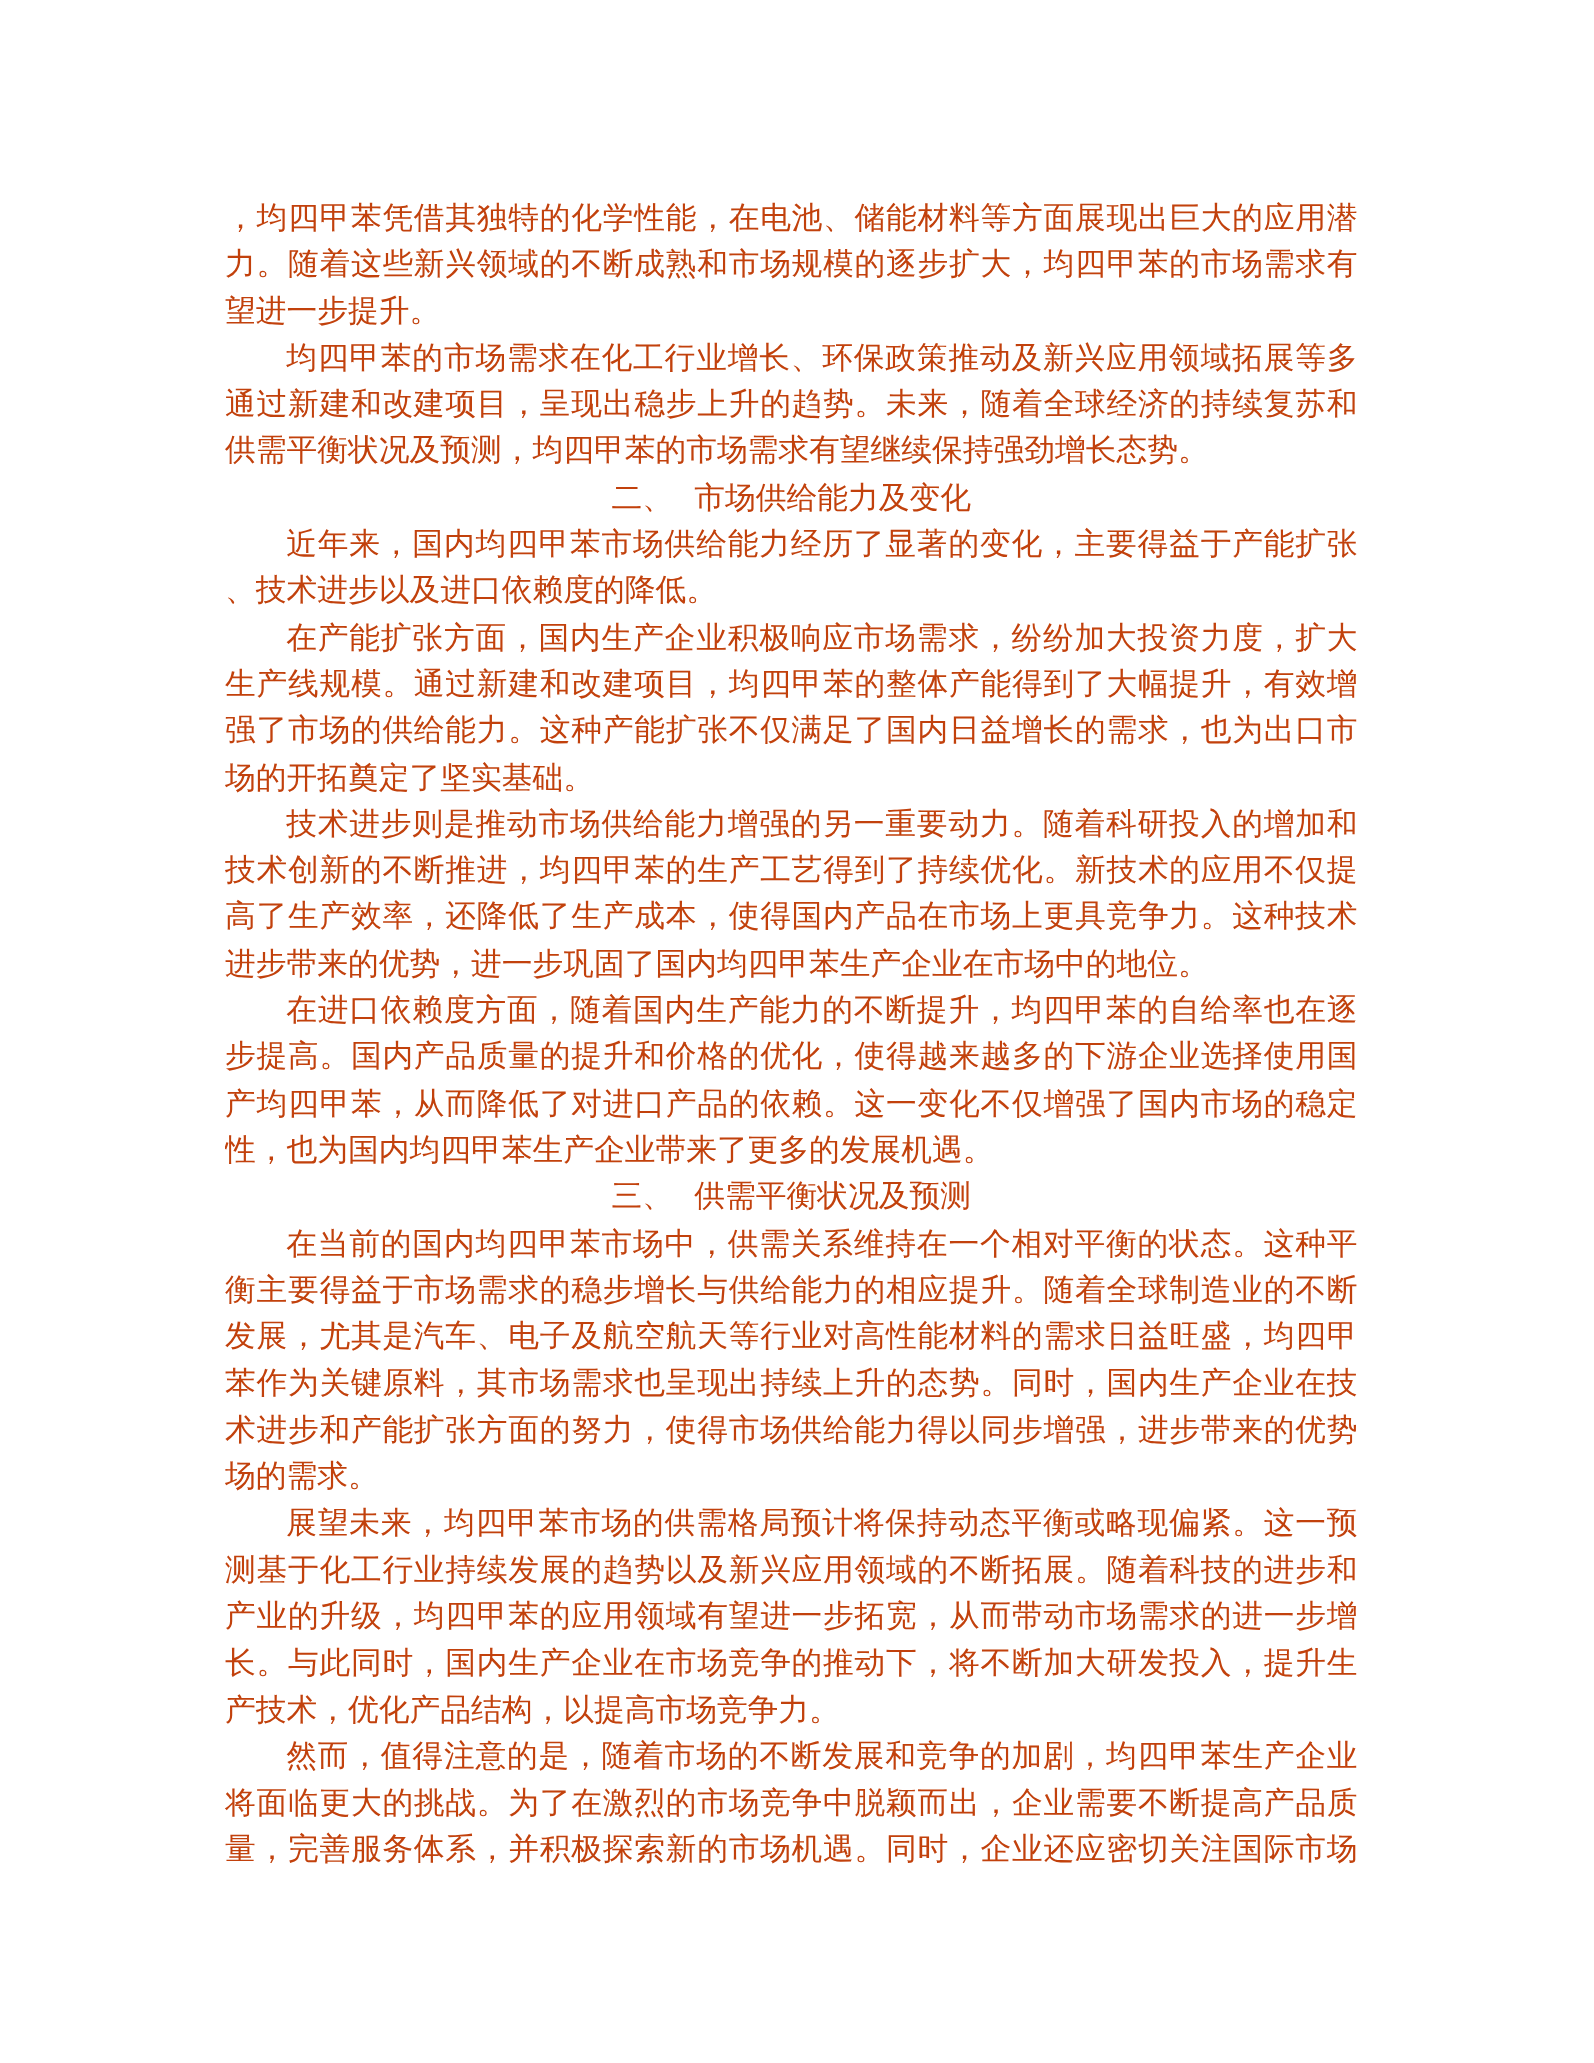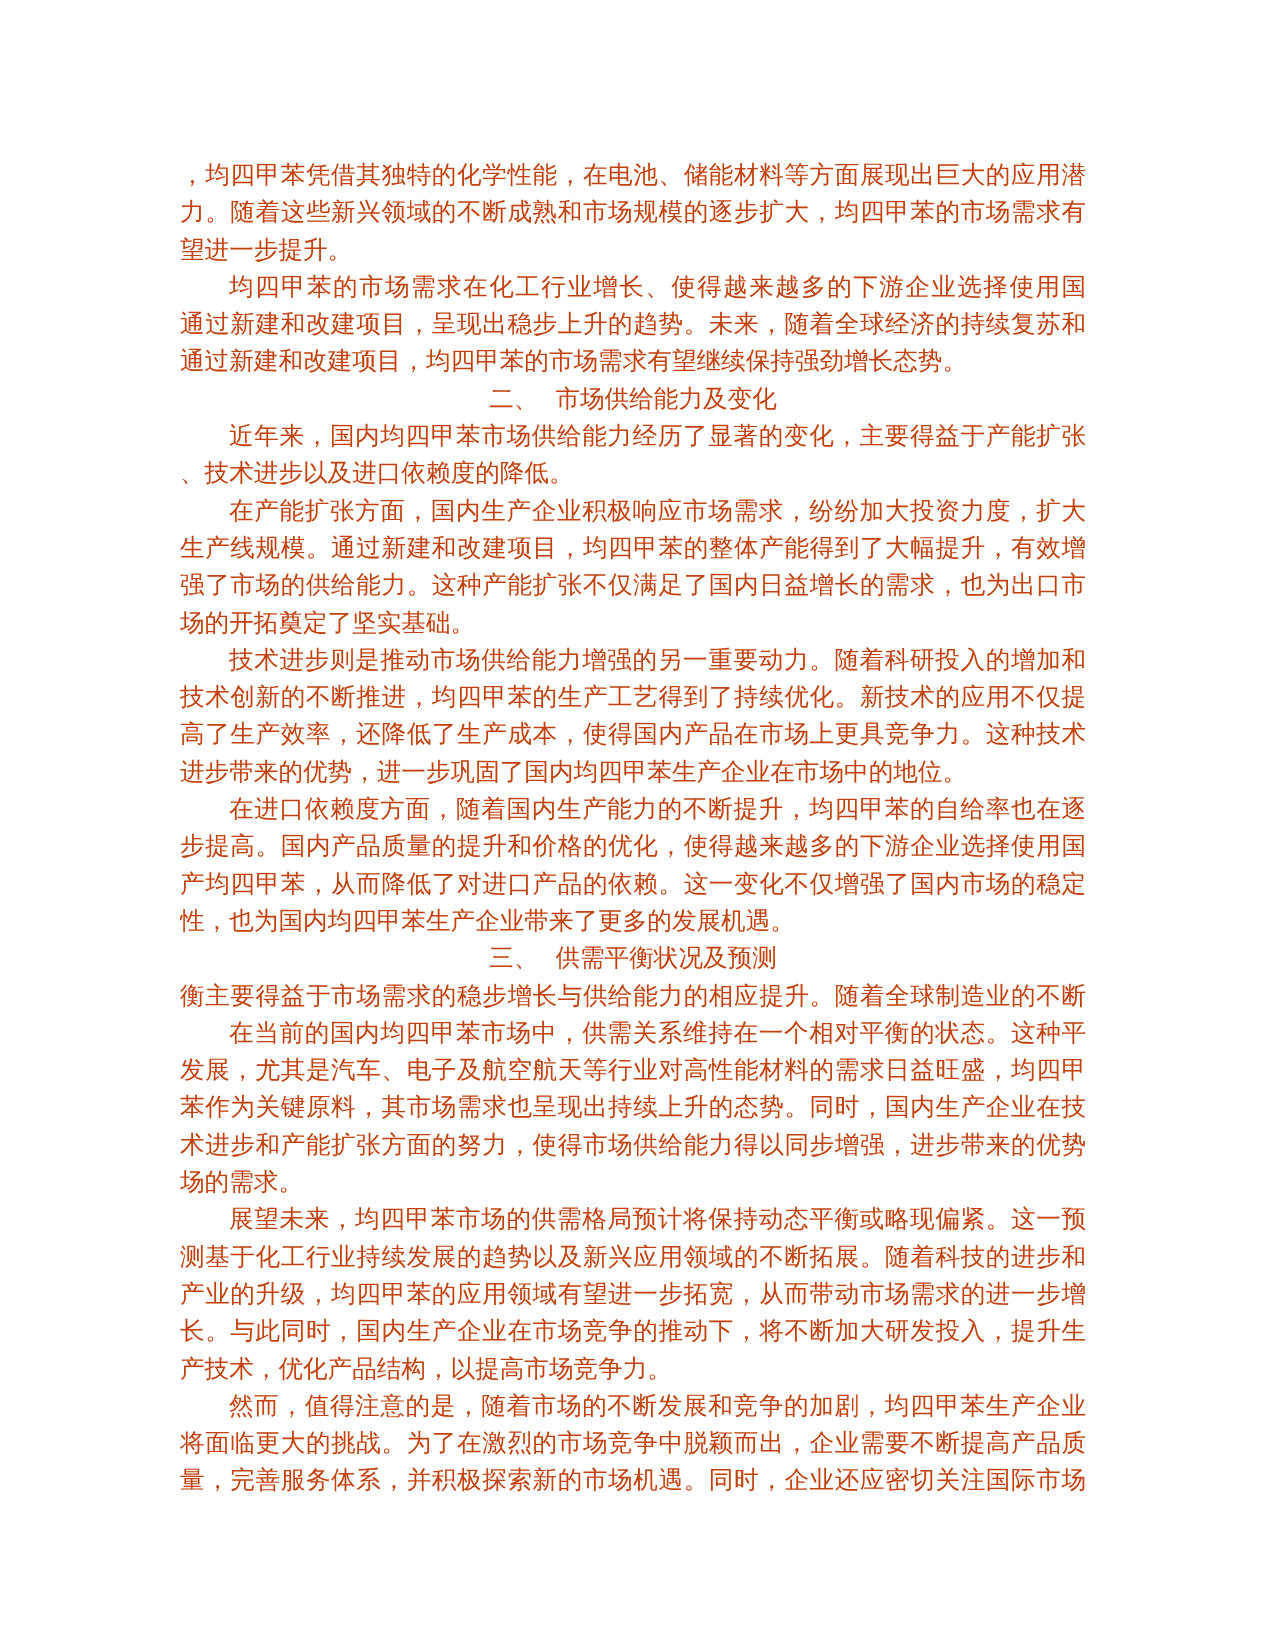--- a/index.html
+++ b/index.html
@@ -61,23 +61,23 @@
 <body>
 
 <div class="page">
   <div class="text-block">
       <div class="block">
         <div class="line">，均四甲苯凭借其独特的化学性能，在电池、储能材料等方面展现出巨大的应用潜</div>
         <div class="line">力。随着这些新兴领域的不断成熟和市场规模的逐步扩大，均四甲苯的市场需求有</div>
         <div class="line last">望进一步提升。</div>
       </div>
       <div class="block">
-        <div class="line indent">均四甲苯的市场需求在化工行业增长、使得越来越多的下游企业选择使用国</div>
+        <div class="line indent">均四甲苯的市场需求在化工行业增长、环保政策推动及新兴应用领域拓展等多</div>
         <div class="line">通过新建和改建项目，呈现出稳步上升的趋势。未来，随着全球经济的持续复苏和</div>
-        <div class="line last">通过新建和改建项目，均四甲苯的市场需求有望继续保持强劲增长态势。</div>
+        <div class="line last">供需平衡状况及预测，均四甲苯的市场需求有望继续保持强劲增长态势。</div>
       </div>
       <div class="block heading"><span class="h-num">二、</span><span class="h-title">市场供给能力及变化</span></div>
       <div class="block">
         <div class="line indent">近年来，国内均四甲苯市场供给能力经历了显著的变化，主要得益于产能扩张</div>
         <div class="line last">、技术进步以及进口依赖度的降低。</div>
       </div>
       <div class="block">
         <div class="line indent">在产能扩张方面，国内生产企业积极响应市场需求，纷纷加大投资力度，扩大</div>
         <div class="line">生产线规模。通过新建和改建项目，均四甲苯的整体产能得到了大幅提升，有效增</div>
         <div class="line">强了市场的供给能力。这种产能扩张不仅满足了国内日益增长的需求，也为出口市</div>
@@ -90,22 +90,22 @@
         <div class="line last">进步带来的优势，进一步巩固了国内均四甲苯生产企业在市场中的地位。</div>
       </div>
       <div class="block">
         <div class="line indent">在进口依赖度方面，随着国内生产能力的不断提升，均四甲苯的自给率也在逐</div>
         <div class="line">步提高。国内产品质量的提升和价格的优化，使得越来越多的下游企业选择使用国</div>
         <div class="line">产均四甲苯，从而降低了对进口产品的依赖。这一变化不仅增强了国内市场的稳定</div>
         <div class="line last">性，也为国内均四甲苯生产企业带来了更多的发展机遇。</div>
       </div>
       <div class="block heading"><span class="h-num">三、</span><span class="h-title">供需平衡状况及预测</span></div>
       <div class="block">
+        <div class="line indent">在当前的国内均四甲苯市场中，供需关系维持在一个相对平衡的状态。这种平</div>
         <div class="line">衡主要得益于市场需求的稳步增长与供给能力的相应提升。随着全球制造业的不断</div>
-        <div class="line indent">在当前的国内均四甲苯市场中，供需关系维持在一个相对平衡的状态。这种平</div>
         <div class="line">发展，尤其是汽车、电子及航空航天等行业对高性能材料的需求日益旺盛，均四甲</div>
         <div class="line">苯作为关键原料，其市场需求也呈现出持续上升的态势。同时，国内生产企业在技</div>
         <div class="line">术进步和产能扩张方面的努力，使得市场供给能力得以同步增强，进步带来的优势</div>
         <div class="line last">场的需求。</div>
       </div>
       <div class="block">
         <div class="line indent">展望未来，均四甲苯市场的供需格局预计将保持动态平衡或略现偏紧。这一预</div>
         <div class="line">测基于化工行业持续发展的趋势以及新兴应用领域的不断拓展。随着科技的进步和</div>
         <div class="line">产业的升级，均四甲苯的应用领域有望进一步拓宽，从而带动市场需求的进一步增</div>
         <div class="line">长。与此同时，国内生产企业在市场竞争的推动下，将不断加大研发投入，提升生</div>

